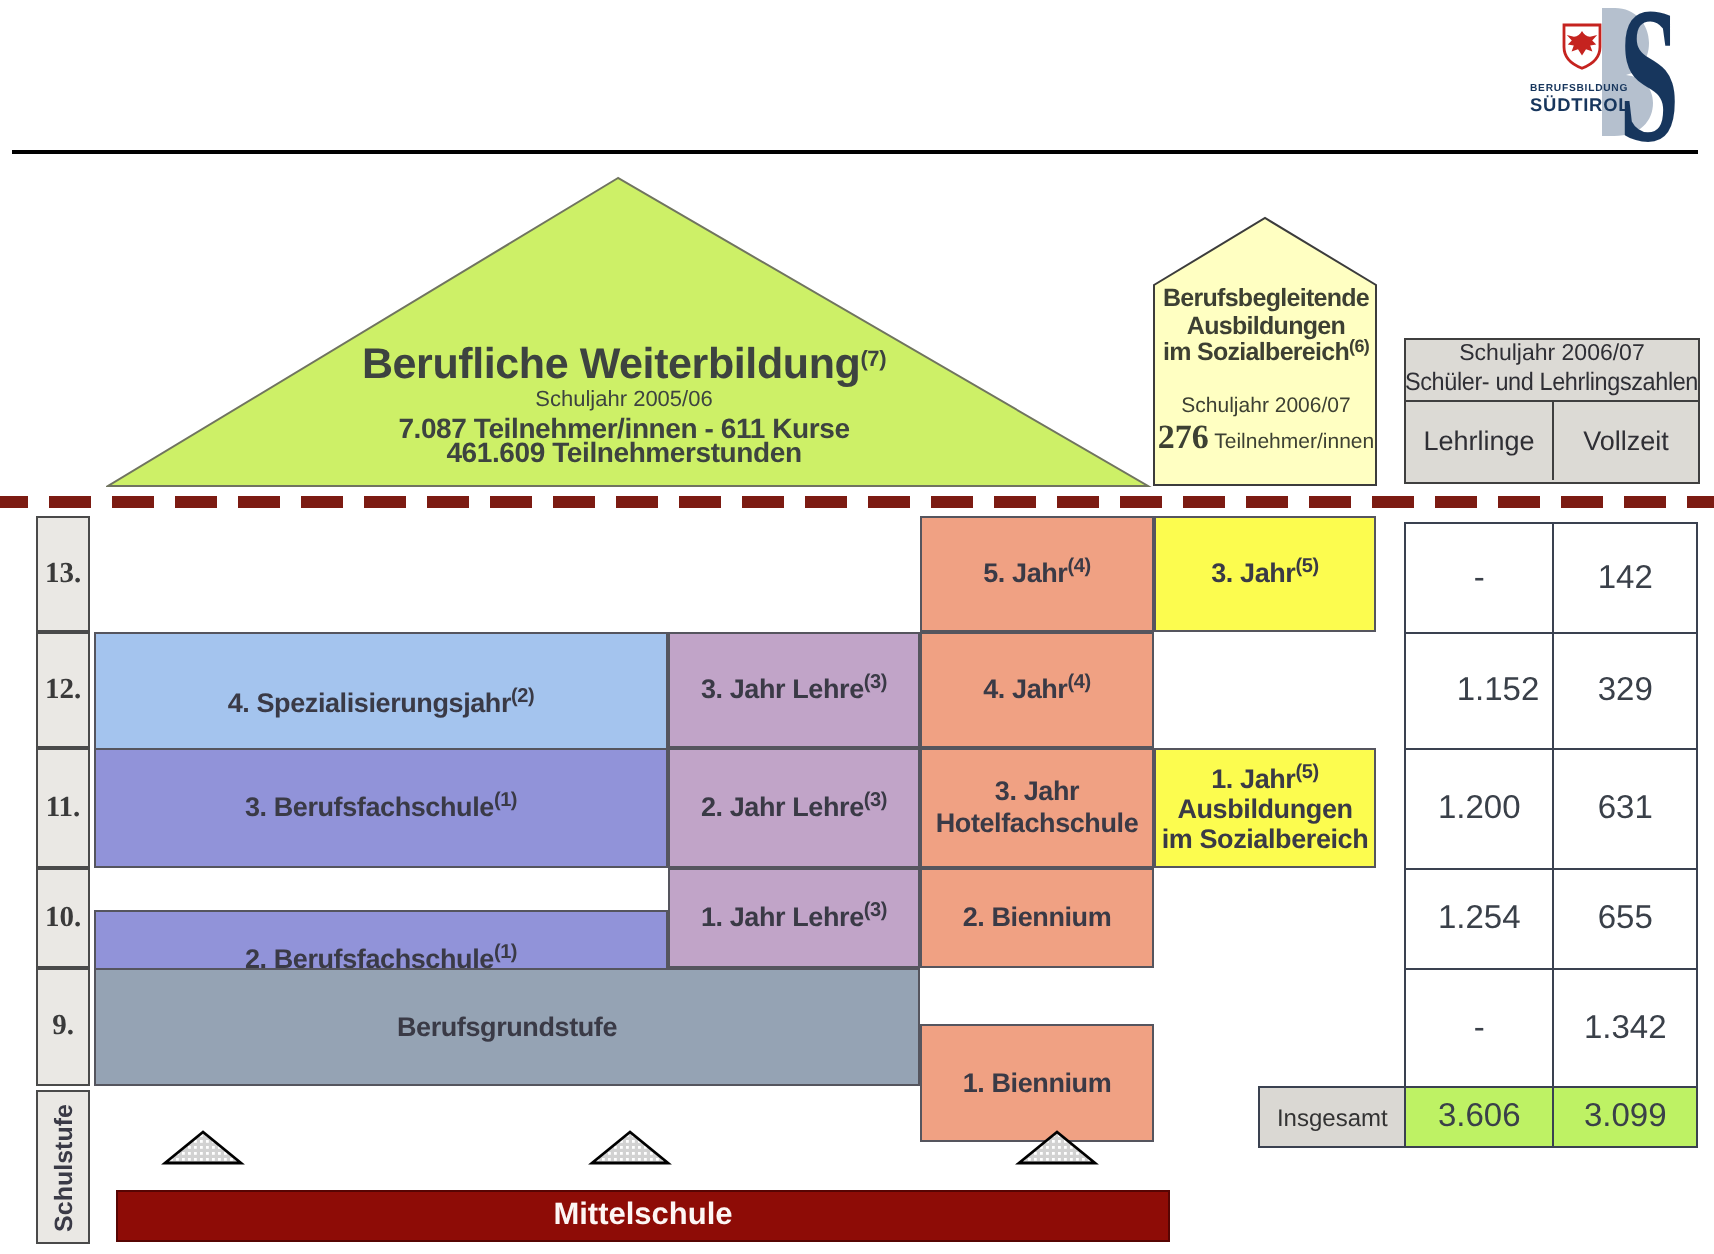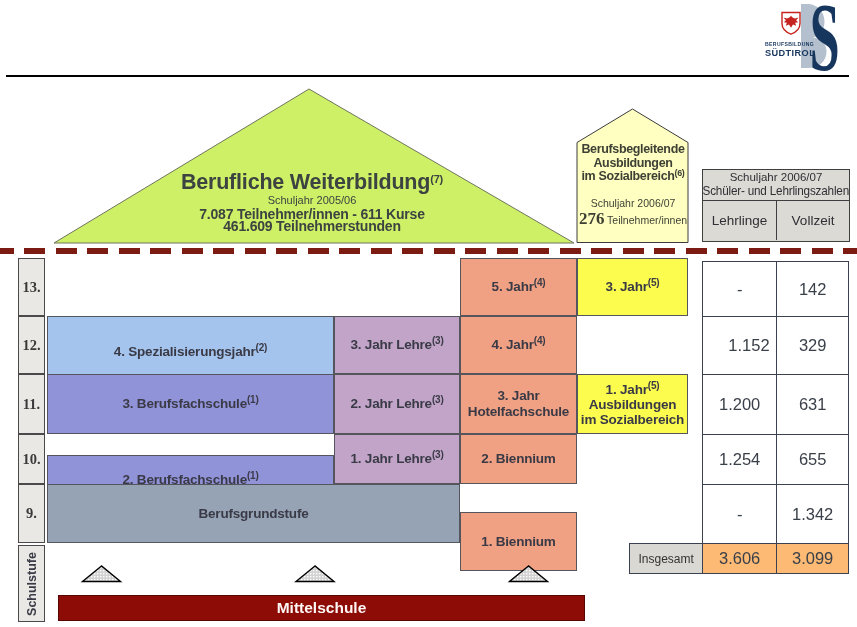--- a/index.html
+++ b/index.html
@@ -40,21 +40,21 @@
               border:1.5px solid #3f3f3f;box-sizing:border-box;color:#2f2f35;}
   .stats-head .hrow1{height:30.5px;border-bottom:1.5px solid #3f3f3f;box-sizing:border-box;
                      display:flex;flex-direction:column;align-items:center;justify-content:center;}
   .stats-head .l1{font-size:11.5px;line-height:13px;white-space:nowrap;}
   .stats-head .l2{font-size:12.6px;line-height:14px;white-space:nowrap;letter-spacing:-0.2px;transform:scaleX(0.93);transform-origin:50% 50%;}
   .stats-head .hrow2{display:flex;height:39.5px;}
   .stats-head .hcol{flex:1;display:flex;align-items:center;justify-content:center;font-size:13.5px;}
   .stats-head .hcol:first-child{border-right:1.5px solid #3f3f3f;box-sizing:border-box;flex:0 0 74px;}
   .num-cell{position:absolute;box-sizing:border-box;border:1.3px solid #3a4150;background:#fff;
             display:flex;align-items:center;justify-content:center;font-size:16.5px;color:#3a4049;}
-  .num-cell.total{background:#fdba74;}
+  .num-cell.total{background:#bef264;}
   .total-label{position:absolute;left:629px;top:543px;width:74.3px;height:31px;background:#dad8d3;
                border:1.5px solid #3a4150;box-sizing:border-box;display:flex;align-items:center;justify-content:center;
                font-size:12px;color:#333;}
   
   .mittel{position:absolute;left:58px;top:595px;width:527px;height:26px;background:#8e0c06;border:1px solid #570503;
           box-sizing:border-box;display:flex;align-items:center;justify-content:center;
           color:#fdf6f4;font-weight:bold;font-size:15.5px;}
 </style>
 </head>
 <body style="--green: #cdf067; --paleyellow: #ffffc2; --yellow: #fcfc4f; --salmon: #f0a183; --lightblue: #a4c4ee; --periwinkle: #9193d9; --mauve: #c1a4c8; --greyblue: #95a3b4; --maroon: #8e0c06; --dashred: #7c1b12; --navy: #17365d; --logogrey: #b5c0ce;">

